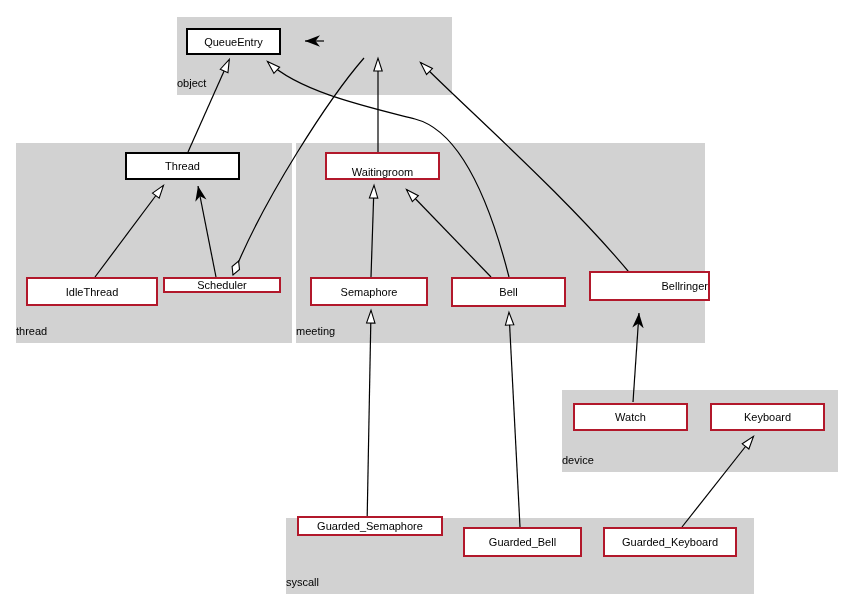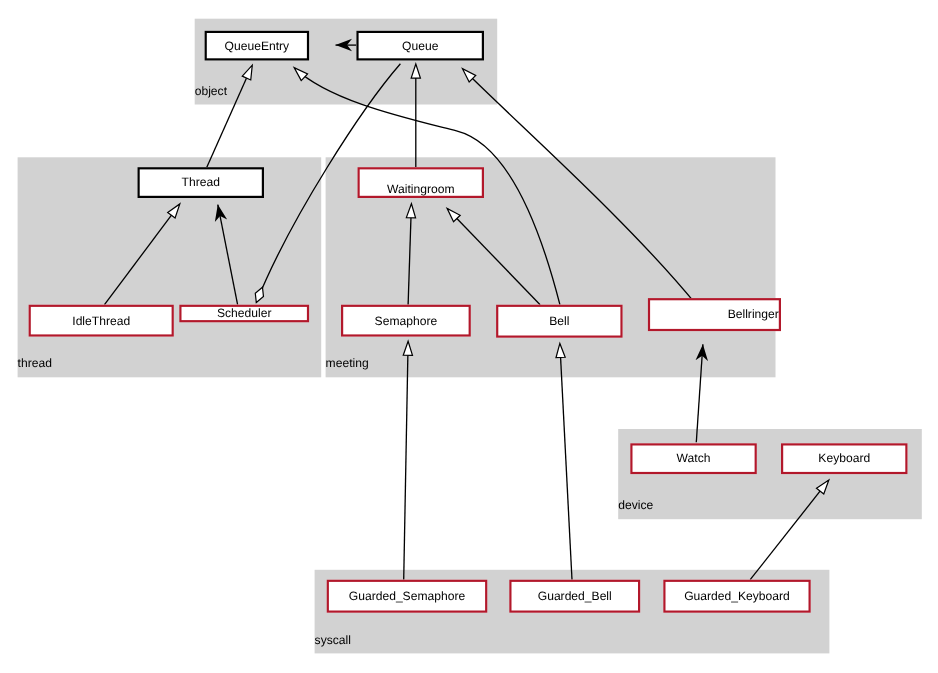--- a/index.html
+++ b/index.html
@@ -73,23 +73,20 @@
       <path d="M 367,527 L 371,311" marker-end="url(#mHollow)"></path>
       <path d="M 520,527 L 509,313" marker-end="url(#mHollow)"></path>
       <path d="M 682,527 L 753,437" marker-end="url(#mHollow)"></path>
       <path d="M 633,402 L 639,313" marker-end="url(#mFilled)"></path>
     </g>
   </svg>
 
   <div class="cls black" style="left:186px;top:28px;width:95px;height:27px;">
     <span>QueueEntry</span>
   </div>
-  <div class="cls black" style="left:324px;top:28px;width:116px;height:27px;">
-    <span>Queue</span>
-  </div>
   <div class="cls black" style="left:125px;top:152px;width:115px;height:28px;">
     <span>Thread</span>
   </div>
   <div class="cls red" style="left:26px;top:277px;width:132px;height:29px;">
     <span>IdleThread</span>
   </div>
   <div class="cls red" style="left:163px;top:277px;width:118px;height:16px;">
     <span>Scheduler</span>
   </div>
   <div class="cls red" style="left:325px;top:152px;width:115px;height:28px;align-items:flex-end;">
@@ -103,21 +100,21 @@
   </div>
   <div class="cls red" style="left:589px;top:271px;width:121px;height:30px;justify-content:flex-end;">
     <span>Bellringer</span>
   </div>
   <div class="cls red" style="left:573px;top:403px;width:115px;height:28px;">
     <span>Watch</span>
   </div>
   <div class="cls red" style="left:710px;top:403px;width:115px;height:28px;">
     <span>Keyboard</span>
   </div>
-  <div class="cls red" style="left:297px;top:527px;width:146px;height:30px;">
+  <div class="cls red" style="left:297px;top:516px;width:146px;height:20px;">
     <span>Guarded_Semaphore</span>
   </div>
   <div class="cls red" style="left:463px;top:527px;width:119px;height:30px;">
     <span>Guarded_Bell</span>
   </div>
   <div class="cls red" style="left:603px;top:527px;width:134px;height:30px;">
     <span>Guarded_Keyboard</span>
   </div>
 
 </div>

